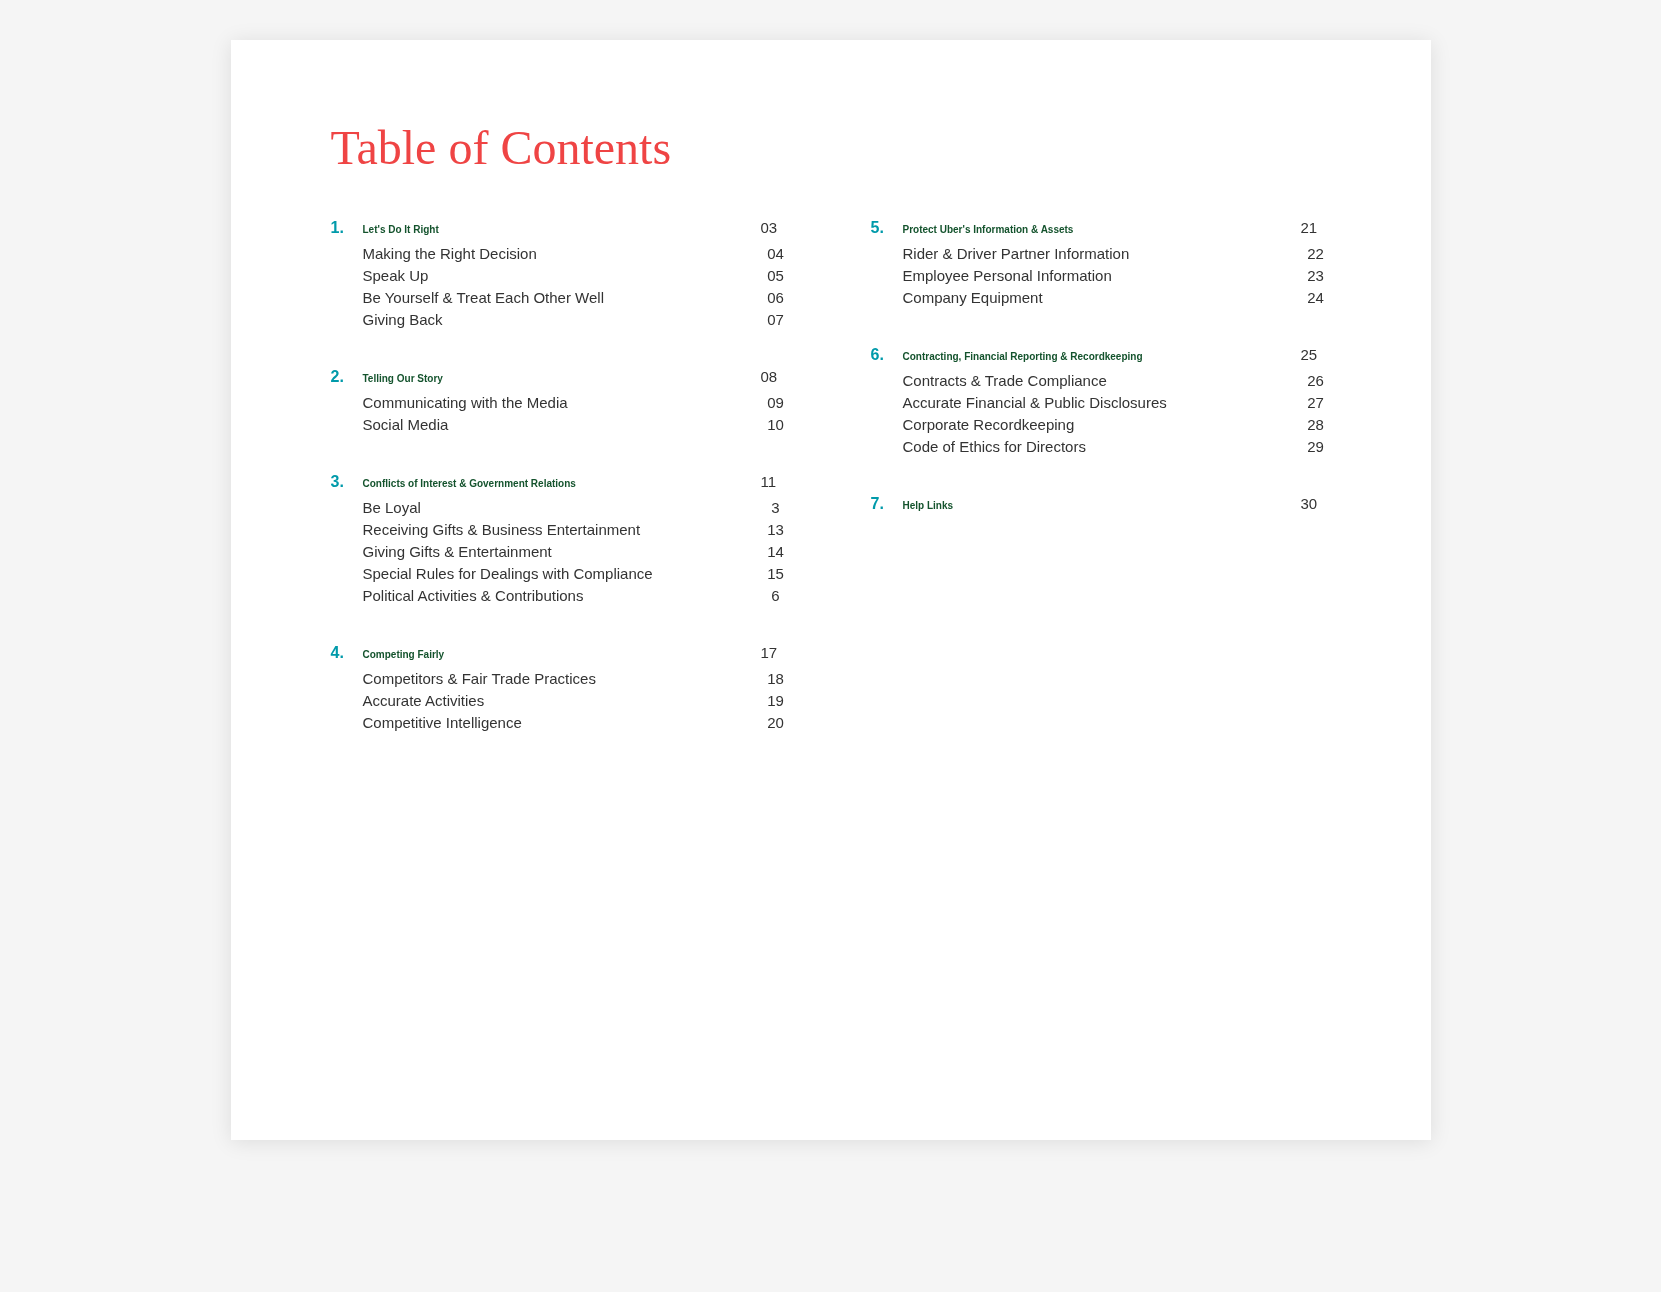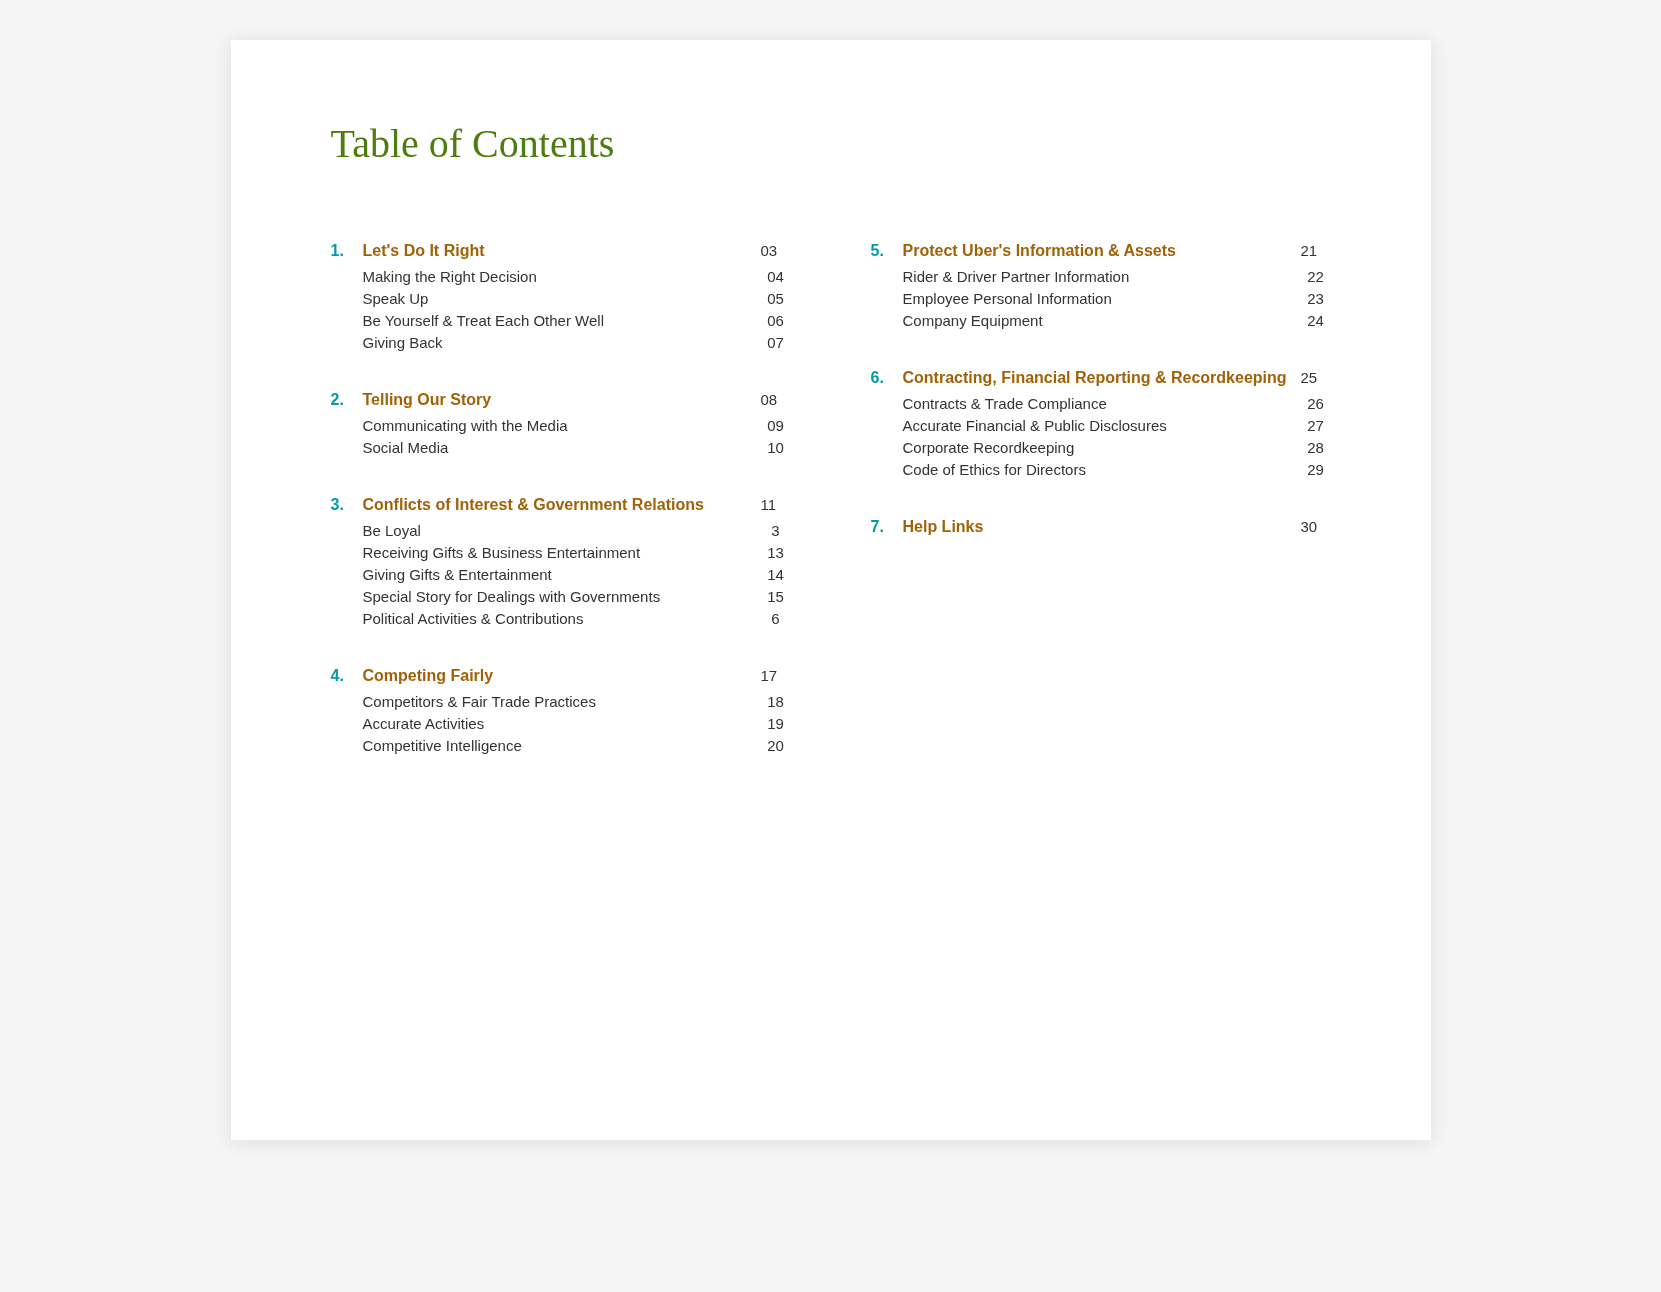--- a/index.html
+++ b/index.html
@@ -20,24 +20,24 @@
 
     .page {
       background: #ffffff;
       width: 1200px;
       min-height: 1100px;
       padding: 80px 100px;
       box-shadow: 0 2px 20px rgba(0,0,0,0.1);
     }
 
     .page-title {
-      font-size: 40px;
+      font-size: 48px;
       font-weight: 300;
-      color: #4d7c0f;
-      margin-bottom: 75px;
+      color: #ef4444;
+      margin-bottom: 44px;
       font-family: 'Georgia', serif;
     }
 
     .toc-container {
       display: flex;
       gap: 80px;
     }
 
     .toc-column {
       flex: 1;
@@ -55,23 +55,23 @@
 
     .section-number {
       color: #009aaa;
       font-weight: bold;
       font-size: 16px;
       min-width: 32px;
       font-family: Arial, sans-serif;
     }
 
     .section-title {
-      color: #a16207;
+      color: #14532d;
       font-weight: bold;
-      font-size: 16px;
+      font-size: 10px;
       flex: 1;
       font-family: Arial, sans-serif;
     }
 
     .section-page {
       color: #333333;
       font-size: 15px;
       min-width: 30px;
       text-align: left;
       font-family: Arial, sans-serif;
@@ -158,21 +158,21 @@
           </div>
           <div class="sub-item">
             <span class="sub-item-title">Receiving Gifts &amp; Business Entertainment</span>
             <span class="sub-item-page">13</span>
           </div>
           <div class="sub-item">
             <span class="sub-item-title">Giving Gifts &amp; Entertainment</span>
             <span class="sub-item-page">14</span>
           </div>
           <div class="sub-item">
-            <span class="sub-item-title">Special Story for Dealings with Governments</span>
+            <span class="sub-item-title">Special Rules for Dealings with Compliance</span>
             <span class="sub-item-page">15</span>
           </div>
           <div class="sub-item">
             <span class="sub-item-title">Political Activities &amp; Contributions</span>
             <span class="sub-item-page">6</span>
           </div>
         </div>
         <div class="toc-section">
           <div class="section-header">
             <span class="section-number">4.</span>

